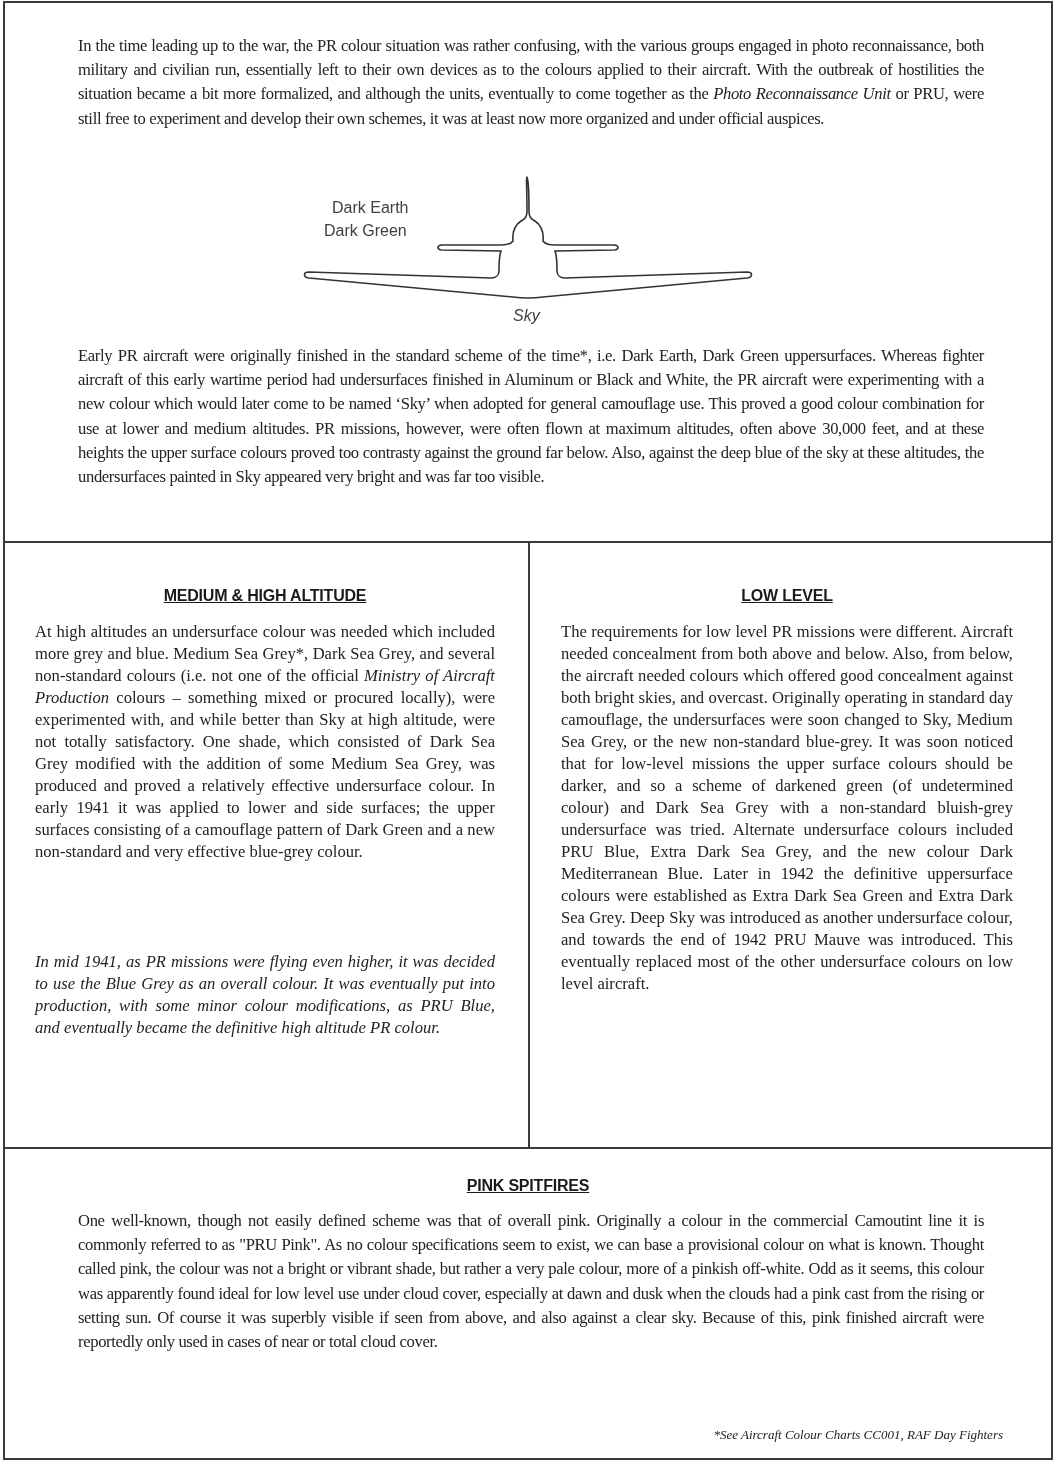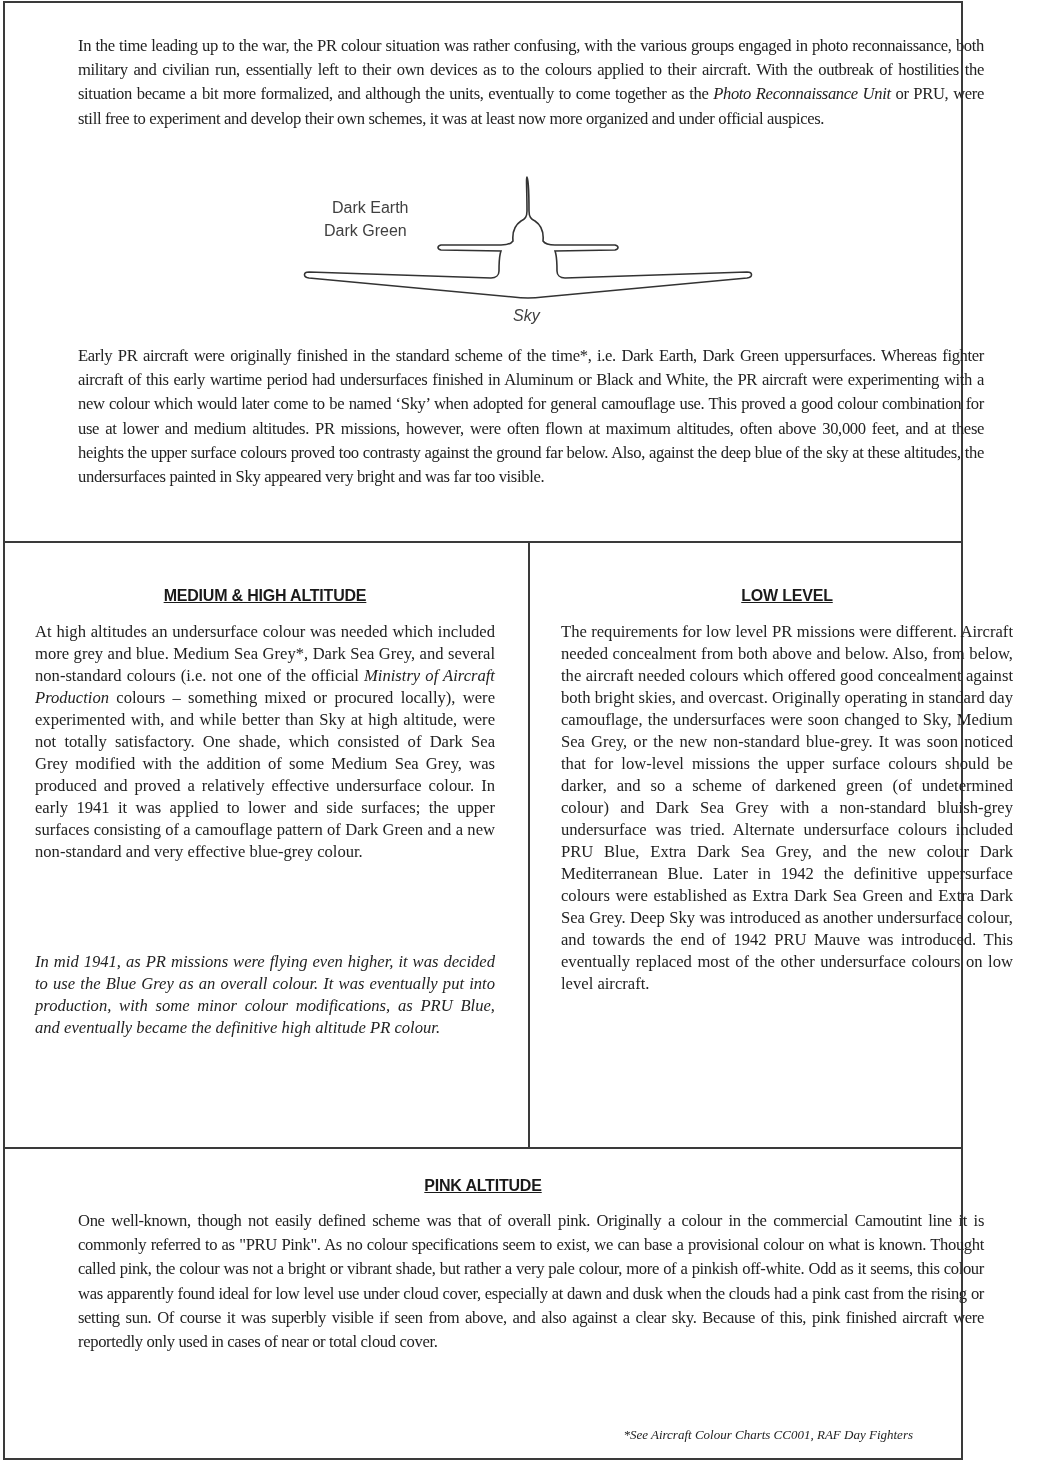--- a/index.html
+++ b/index.html
@@ -1,17 +1,17 @@
 <!DOCTYPE html>
 <html><head>
 <meta charset="utf-8">
 <style>
   html, body { margin: 0; padding: 0; background: #ffffff; }
   body { width: 1058px; height: 1464px; position: relative; overflow: hidden; color: #222; }
-  .page { position: absolute; left: 3px; top: 1px; width: 960px; height: 1459px;
+  .page { position: absolute; left: 3px; top: 1px; width: 1050px; height: 1459px;
           border: 2px solid #3a3a3a; box-sizing: border-box; background: #fff; }
   .serif { font-family: "Liberation Serif", "DejaVu Serif", serif; }
   .sans { font-family: "Liberation Sans", "DejaVu Sans", sans-serif; }
   .sec-top { position: absolute; left: 0; top: 0; width: 100%; height: 540px;
              border-bottom: 2px solid #3a3a3a; box-sizing: border-box; }
   .p-wide { position: absolute; left: 73px; width: 906px; font-size: 16.6px; line-height: 24.2px;
             text-align: justify; margin: 0; letter-spacing: -0.35px; }
   .p-intro { top: 31px; }
   .p-early { top: 341px; }
   .diagram { position: absolute; left: 290px; top: 168px; width: 480px; height: 162px; }
@@ -59,18 +59,18 @@
       <p class="p-col serif" style="top:408px;font-style:italic;">In mid 1941, as PR missions were flying even higher, it was decided to use the Blue Grey as an overall colour. It was eventually put into production, with some minor colour modifications, as PRU Blue, and eventually became the definitive high altitude PR colour.</p>
     </div>
 
     <div class="col col-right">
       <h2 class="heading sans">LOW LEVEL</h2>
       <p class="p-col serif" style="top:78px;">The requirements for low level PR missions were different. Aircraft needed concealment from both above and below. Also, from below, the aircraft needed colours which offered good concealment against both bright skies, and overcast. Originally operating in standard day camouflage, the undersurfaces were soon changed to Sky, Medium Sea Grey, or the new non-standard blue-grey. It was soon noticed that for low-level missions the upper surface colours should be darker, and so a scheme of darkened green (of undetermined colour) and Dark Sea Grey with a non-standard bluish-grey undersurface was tried. Alternate undersurface colours included PRU Blue, Extra Dark Sea Grey, and the new colour Dark Mediterranean Blue. Later in 1942 the definitive uppersurface colours were established as Extra Dark Sea Green and Extra Dark Sea Grey. Deep Sky was introduced as another undersurface colour, and towards the end of 1942 PRU Mauve was introduced. This eventually replaced most of the other undersurface colours on low level aircraft.</p>
     </div>
   </div>
 
   <div class="bottom">
-    <h2 class="heading sans" style="top:28px;">PINK ALTITUDE</h2>
+    <h2 class="heading sans" style="top:28px;">PINK SPITFIRES</h2>
     <p class="p-wide serif" style="top:60px;">One well-known, though not easily defined scheme was that of overall pink. Originally a colour in the commercial Camoutint line it is commonly referred to as "PRU Pink". As no colour specifications seem to exist, we can base a provisional colour on what is known. Thought called pink, the colour was not a bright or vibrant shade, but rather a very pale colour, more of a pinkish off-white. Odd as it seems, this colour was apparently found ideal for low level use under cloud cover, especially at dawn and dusk when the clouds had a pink cast from the rising or setting sun. Of course it was superbly visible if seen from above, and also against a clear sky. Because of this, pink finished aircraft were reportedly only used in cases of near or total cloud cover.</p>
     <p class="footnote serif">*See Aircraft Colour Charts CC001, RAF Day Fighters</p>
   </div>
 
 </div>
 
 </body></html>

